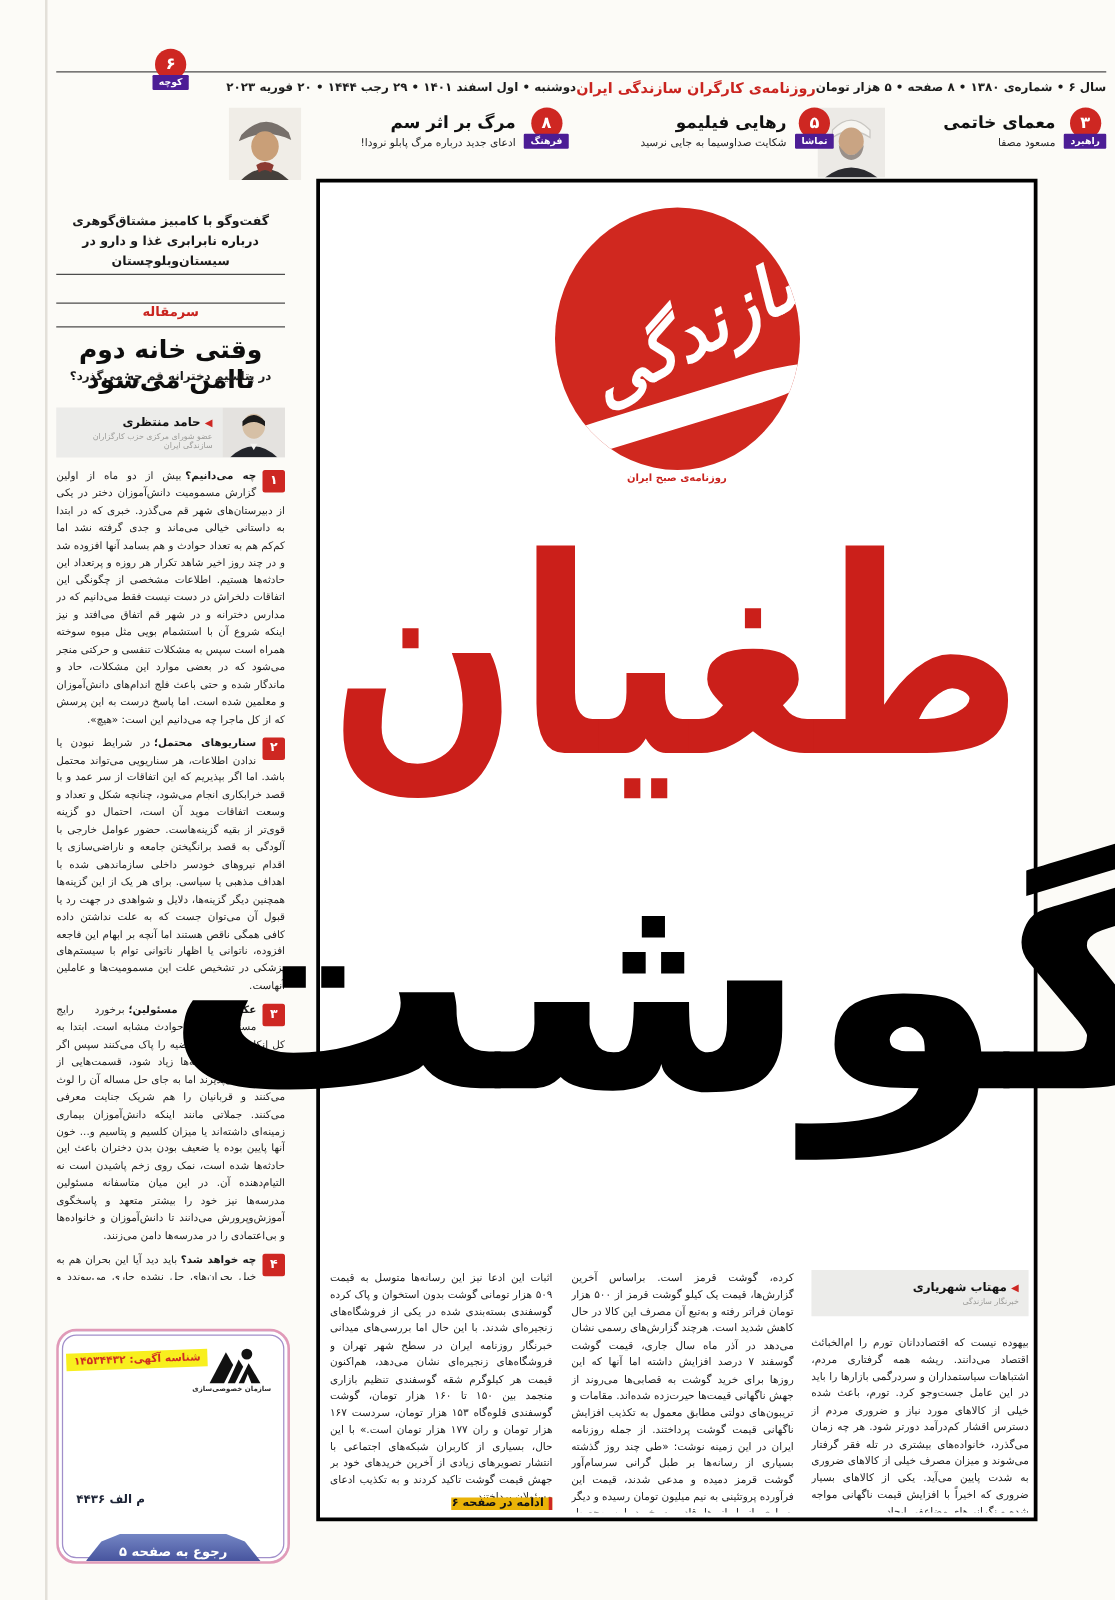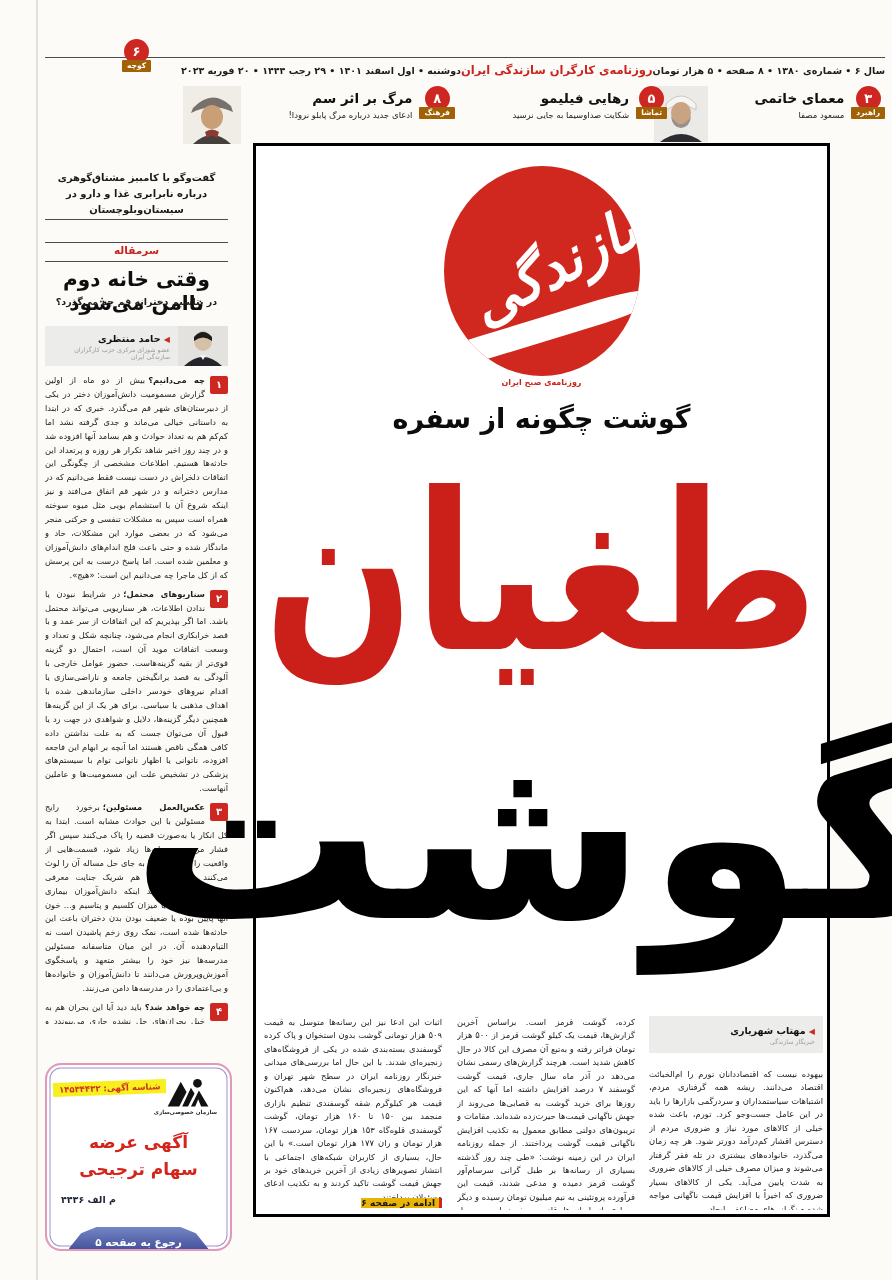--- a/index.html
+++ b/index.html
@@ -14,21 +14,21 @@
   
   .scan-edge{position:absolute;left:36px;top:0;bottom:0;width:2px;background:#e3e0d9;}
   
   #header-line{left:237px;top:61px;width:648px;height:18px;display:flex;justify-content:space-between;align-items:center;}
   #header-line .h-meta{font-size:9.5px;font-weight:bold;color:#1c1c1c;white-space:nowrap;}
   #header-line .h-brand{font-size:11.5px;font-weight:bold;color:#c9241f;white-space:nowrap;}
   
   .badge{display:flex;flex-direction:column;align-items:center;flex:0 0 auto;}
   .badge-circle{width:25px;height:25px;border-radius:50%;background:#ce2722;color:#fff;
     font-size:13px;font-weight:bold;line-height:25px;text-align:center;}
-  .badge-tag{margin-top:-4px;background:#a16207;color:#fff;font-size:7.5px;font-weight:bold;
+  .badge-tag{margin-top:-4px;background:#4c1d95;color:#fff;font-size:7.5px;font-weight:bold;
     padding:1px 5px 2px;border-radius:1px;white-space:nowrap;}
   #corner-badge{left:45px;top:39px;width:183px;display:flex;justify-content:center;}
   
   #top-strip{left:237px;top:86px;width:648px;height:60px;}
   .strip-item{position:absolute;top:0;height:60px;display:flex;align-items:flex-start;gap:7px;}
   .strip-text{padding-top:4px;margin-left:40px;}
   .strip-title{font-size:13.5px;font-weight:bold;color:#101010;white-space:nowrap;}
   .strip-sub{font-size:8.5px;color:#222;margin-top:4px;white-space:nowrap;}
   .strip-photo{flex:0 0 auto;}
   
@@ -211,39 +211,34 @@
       <svg width="48" height="32" viewBox="0 0 64 44" style="margin:0 auto;">
         <g fill="#111">
           <polygon points="4,42 22,8 30,22 20,42"></polygon>
           <polygon points="24,42 36,16 41,24 32,42"></polygon>
           <circle cx="45" cy="10" r="6"></circle>
           <polygon points="36,42 47,20 60,42 50,42 46,32 42,42"></polygon>
         </g>
       </svg>
       <div class="org-caption">سازمان خصوصی‌سازی</div>
     </div>
-    <div id="ad-title">
-      <div>آگهی عرضه</div>
-      <div>سهام ترجیحی</div>
-    </div>
     <div id="ad-code">م الف ۴۴۳۶</div>
     <div id="ad-banner">رجوع به صفحه ۵</div>
   </div>
 
   <div id="main-box" class="abs">
     <div id="logo-wrap">
       <div id="logo-circle">
         <span id="logo-script">سازندگی</span>
         <span id="logo-band"></span>
       </div>
     </div>
     <div id="logo-tagline">روزنامه‌ی صبح ایران</div>
 
     <div id="headline">
-      <div>گوشت چگونه از سفره</div>
     </div>
 
     <div id="word-red-wrap" class="word-wrap">
       <span id="word-red">طغیان</span>
     </div>
     <div id="word-black-wrap" class="word-wrap">
       <span id="word-black">گوشت</span>
     </div>
 
     <div id="band">

